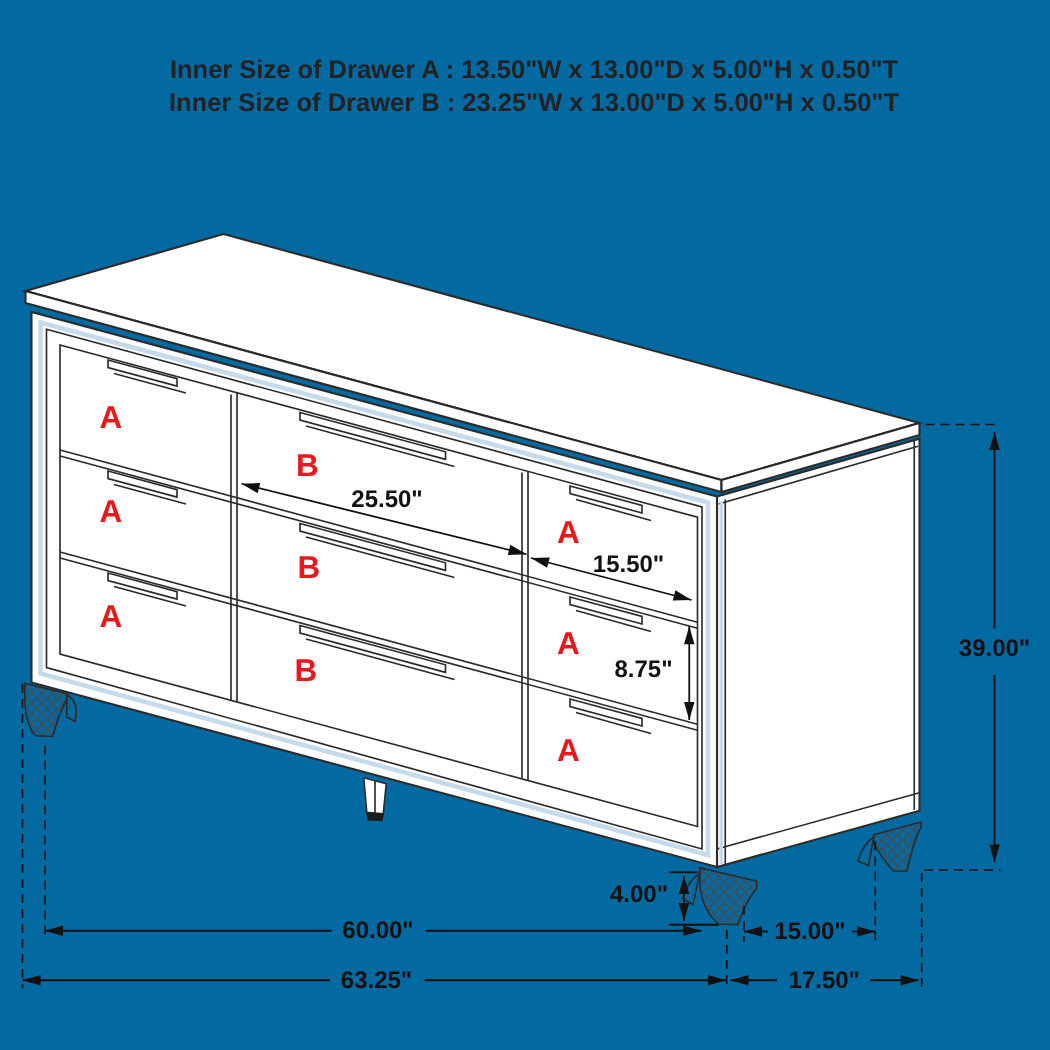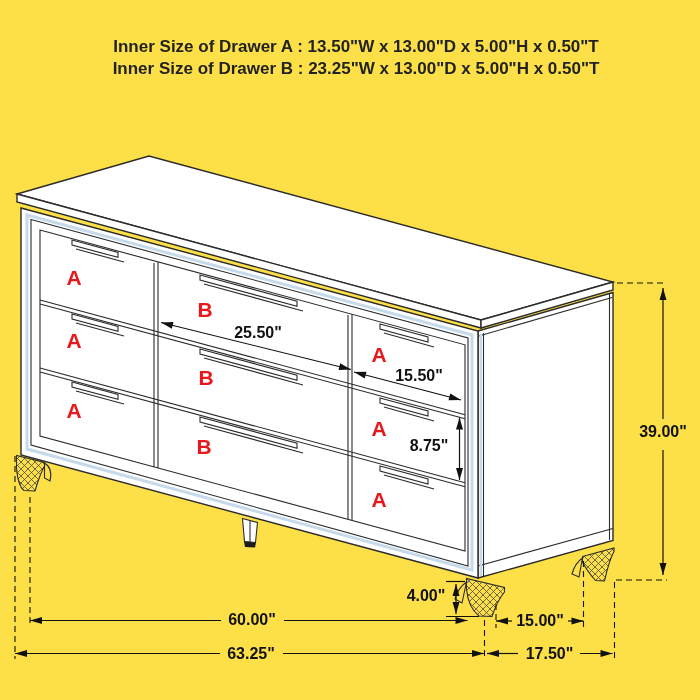--- a/index.html
+++ b/index.html
@@ -1,17 +1,17 @@
 <!DOCTYPE html>
 <html><head>
 <meta charset="utf-8">
 <style>
   html,body{margin:0;padding:0;background:#ffffff;}
   body{width:700px;height:700px;overflow:hidden;font-family:"Liberation Sans",sans-serif;}
-  #stage{position:relative;width:700px;height:700px;background:#fde047;}
+  #stage{position:relative;width:700px;height:700px;background:#0369a1;}
   svg{display:block;}
   .hdr{font:bold 17px "Liberation Sans",sans-serif;fill:#222222;}
   .dim{font:bold 16px "Liberation Sans",sans-serif;fill:#111111;}
   .dlabel{font:bold 21px "Liberation Sans",sans-serif;fill:#e8191c;}
   .ln{stroke:#2b2b2b;stroke-width:1.1;fill:none;}
   .face{fill:#ffffff;stroke:#2b2b2b;stroke-width:1.4;}
   .trim{stroke:#c5daea;stroke-width:3;fill:none;}
   .trim2{stroke:#c5daea;stroke-width:2.4;fill:none;}
   .dimln{stroke:#111111;stroke-width:1.2;fill:none;}
   .dashln{stroke:#111111;stroke-width:1.1;fill:none;stroke-dasharray:6 4;}

